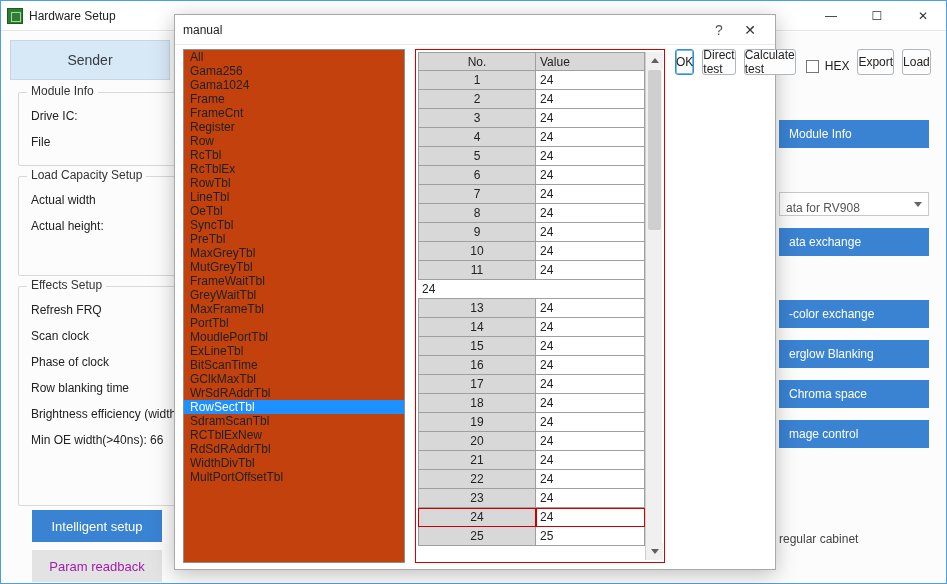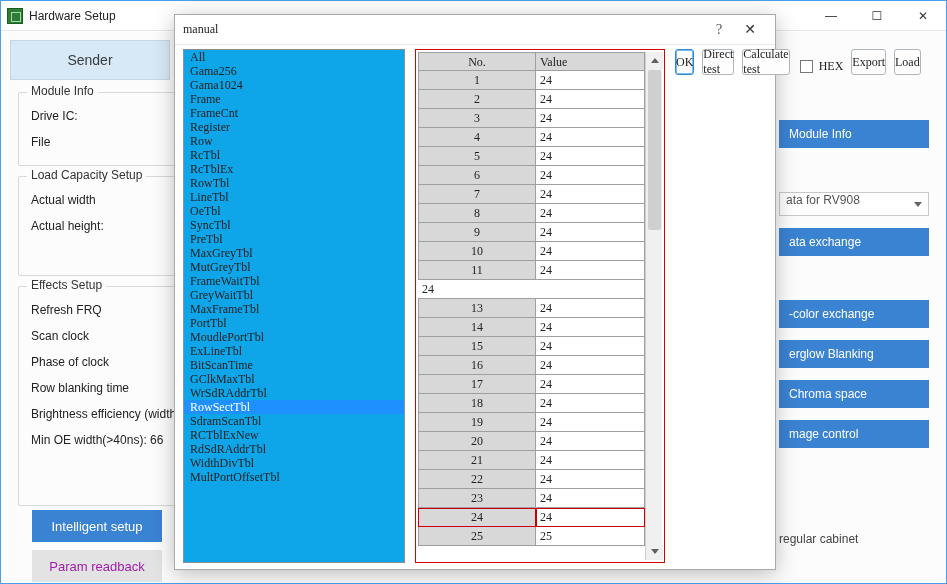--- a/index.html
+++ b/index.html
@@ -31,35 +31,35 @@
   .link { color:#0066cc; text-decoration:underline; cursor:pointer;}
 
   .blue-btn { background:#3a82d2; color:#fff; border:none; height:32px; padding:0 16px; font-size:13px; display:inline-flex; align-items:center; justify-content:center;}
   .grey-btn { background:#e3e3e3; color:#a21caf; border:none; height:32px; padding:0 16px; font-size:13px; display:inline-flex; align-items:center; justify-content:center;}
   .btn-intelligent { position:absolute; left:30px; top:478px; width:130px;}
   .btn-param { position:absolute; left:30px; top:518px; width:130px;}
 
   
   .right-col { position:absolute; right:16px; top:88px; width:150px; display:flex; flex-direction:column; gap:12px;}
   .right-col .blue-btn { width:100%; justify-content:flex-start; padding-left:10px; font-size:12px; height:28px;}
-  .combo-peek { width:100%; height:24px; border:1px solid #c8c8c8; background:#fff; display:flex; align-items:flex-start; padding:0 6px; color:#555; position:relative;}
+  .combo-peek { width:100%; height:24px; border:1px solid #c8c8c8; background:#fff; display:flex; align-items:flex-end; padding:0 6px; color:#555; position:relative;}
   .combo-peek::after{content:"";position:absolute;right:6px;top:9px;border-left:4px solid transparent;border-right:4px solid transparent;border-top:5px solid #666;}
   .right-caption { color:#444; font-size:12px; margin-top:6px; margin-bottom:-6px;}
   .right-spacer { height:54px; }
 
   
-  .dialog { position:absolute; left:174px; top:14px; width:602px; height:556px; background:#fff; border:1px solid #a9a9a9; box-shadow:0 4px 20px rgba(0,0,0,.25);font-family:Liberation Serif, serif;}
+  .dialog { position:absolute; left:174px; top:14px; width:602px; height:556px; background:#fff; border:1px solid #a9a9a9; box-shadow:0 4px 20px rgba(0,0,0,.25);}
   .dlg-titlebar { height:30px; display:flex; align-items:center; padding:0 8px; background:#fff; border-bottom:1px solid #eaeaea;}
   .dlg-titlebar .t { flex:1; font-size:12px;}
   .dlg-qmark { width:28px; text-align:center; color:#555; font-size:14px;}
   .dlg-close { width:34px; text-align:center; font-size:14px; color:#333;}
 
   .dlg-body { position:absolute; left:8px; top:34px; right:8px; bottom:8px; }
 
-  .list-box { position:absolute; left:0; top:0; width:222px; height:514px; border:1px solid #8f8f8f; background:#0ea5e9; overflow:hidden;}
+  .list-box { position:absolute; left:0; top:0; width:222px; height:514px; border:1px solid #8f8f8f; background:#c2410c; overflow:hidden;}
   .list-item { height:14px; line-height:14px; padding:0 6px; font-size:12px; white-space:nowrap; cursor:default;}
   .list-item.selected { background:#1e90ff; color:#fff;}
 
   .table-wrap { position:absolute; left:232px; top:0; width:250px; height:514px; border:1px solid #d90000; background:#fff;}
   .table-inner{ position:absolute; left:2px; top:2px; right:2px; bottom:2px; display:flex;}
   .table-grid { flex:1; overflow:hidden;}
   .trow { display:flex; height:19px;}
   .cell-no { width:118px; border:1px solid #9f9f9f; border-top:none; background:#d8d8d8; text-align:center; line-height:18px;}
   .cell-val { flex:1; border:1px solid #9f9f9f; border-top:none; border-left:none; background:#fff; padding:0 4px; line-height:18px;}
   .trow.header .cell-no, .trow.header .cell-val { background:#d8d8d8; font-weight:400; border-top:1px solid #9f9f9f;}

